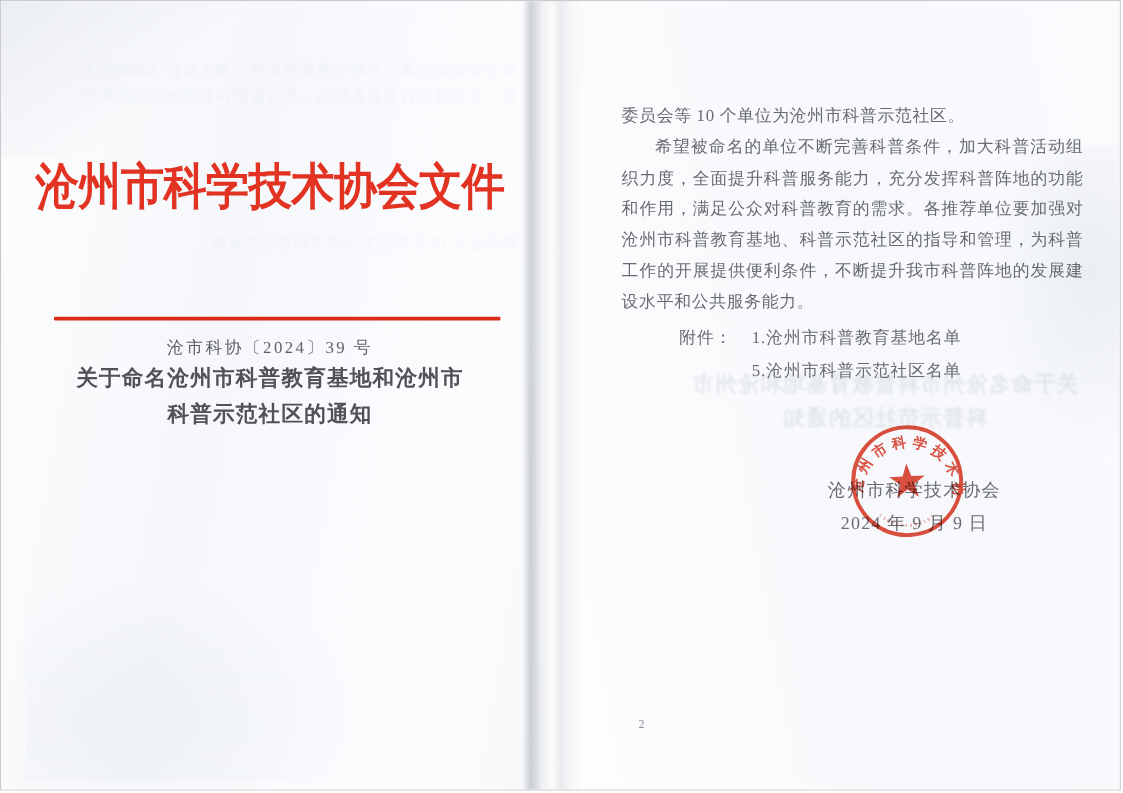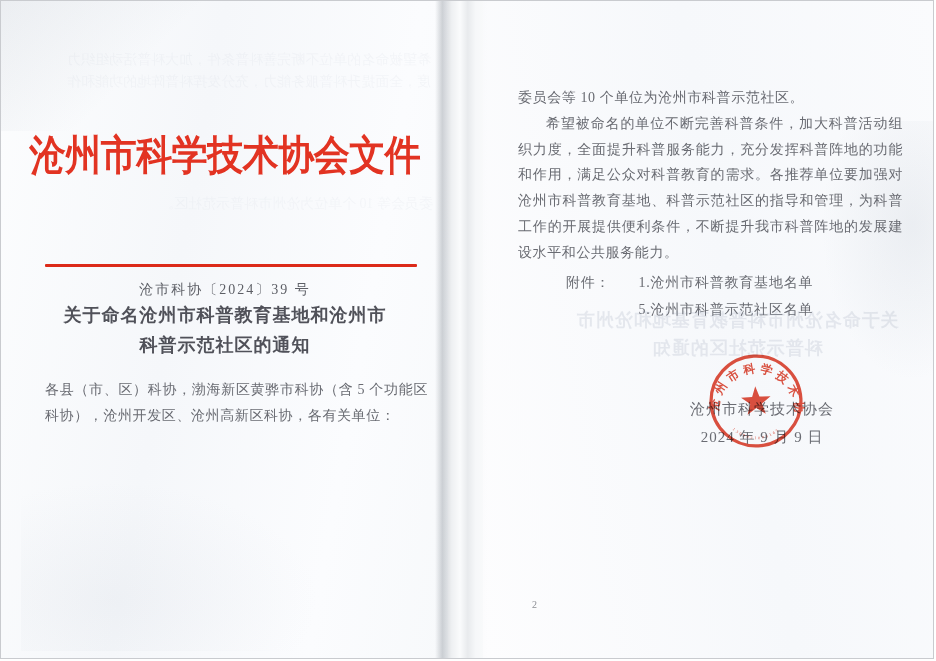--- a/index.html
+++ b/index.html
@@ -58,23 +58,23 @@
   }
   .body-block {
     font-size:14px; line-height:25.8px; letter-spacing:0.6px;
     text-align:justify; color:#696b72;
   }
   .body-left  { left:44px;  top:376px; width:383px; }
   .body-right { left:517px; top:84px;  width:385px; }
   .indent { text-indent:2em; }
   .attach {
     left:565px; top:269px; display:flex;
-    font-size:14px; line-height:26.5px; letter-spacing:0.8px; color:#696b72;gap:28px;
+    font-size:14px; line-height:26.5px; letter-spacing:0.8px; color:#696b72;
   }
-  .attach-items div { white-space:nowrap; }
+  .attach-items div { white-space:nowrap;margin-left:16px; }
   .sign-block {
     left:662px; top:394px; width:198px; text-align:center;
     font-size:15px; line-height:28px; letter-spacing:1px; color:#6a6c73;
   }
   .page-num { left:531px; top:598px; font-size:10px; color:#8b8d93; }
 
   
   .ghost {
     transform:scaleX(-1);
     filter:blur(0.7px);
@@ -119,21 +119,20 @@
   <div class="abs doc-number">沧市科协〔2024〕39 号</div>
 
   <div class="abs red-rule" style="background:#dc2a19"></div>
 
   <div class="abs doc-title">
     <div>关于命名沧州市科普教育基地和沧州市</div>
     <div>科普示范社区的通知</div>
   </div>
 
   <div class="abs body-block body-left">
-    <p>各县（市、区）科协，渤海新区黄骅市科协（含 5 个功能区科协），沧州开发区、沧州高新区科协，各有关单位：</p>
   </div>
 
   <div class="abs body-block body-right">
     <p>委员会等 10 个单位为沧州市科普示范社区。</p>
     <p class="indent">希望被命名的单位不断完善科普条件，加大科普活动组织力度，全面提升科普服务能力，充分发挥科普阵地的功能和作用，满足公众对科普教育的需求。各推荐单位要加强对沧州市科普教育基地、科普示范社区的指导和管理，为科普工作的开展提供便利条件，不断提升我市科普阵地的发展建设水平和公共服务能力。</p>
   </div>
 
   <div class="abs attach">
     <span>附件：</span>
     <div class="attach-items">

